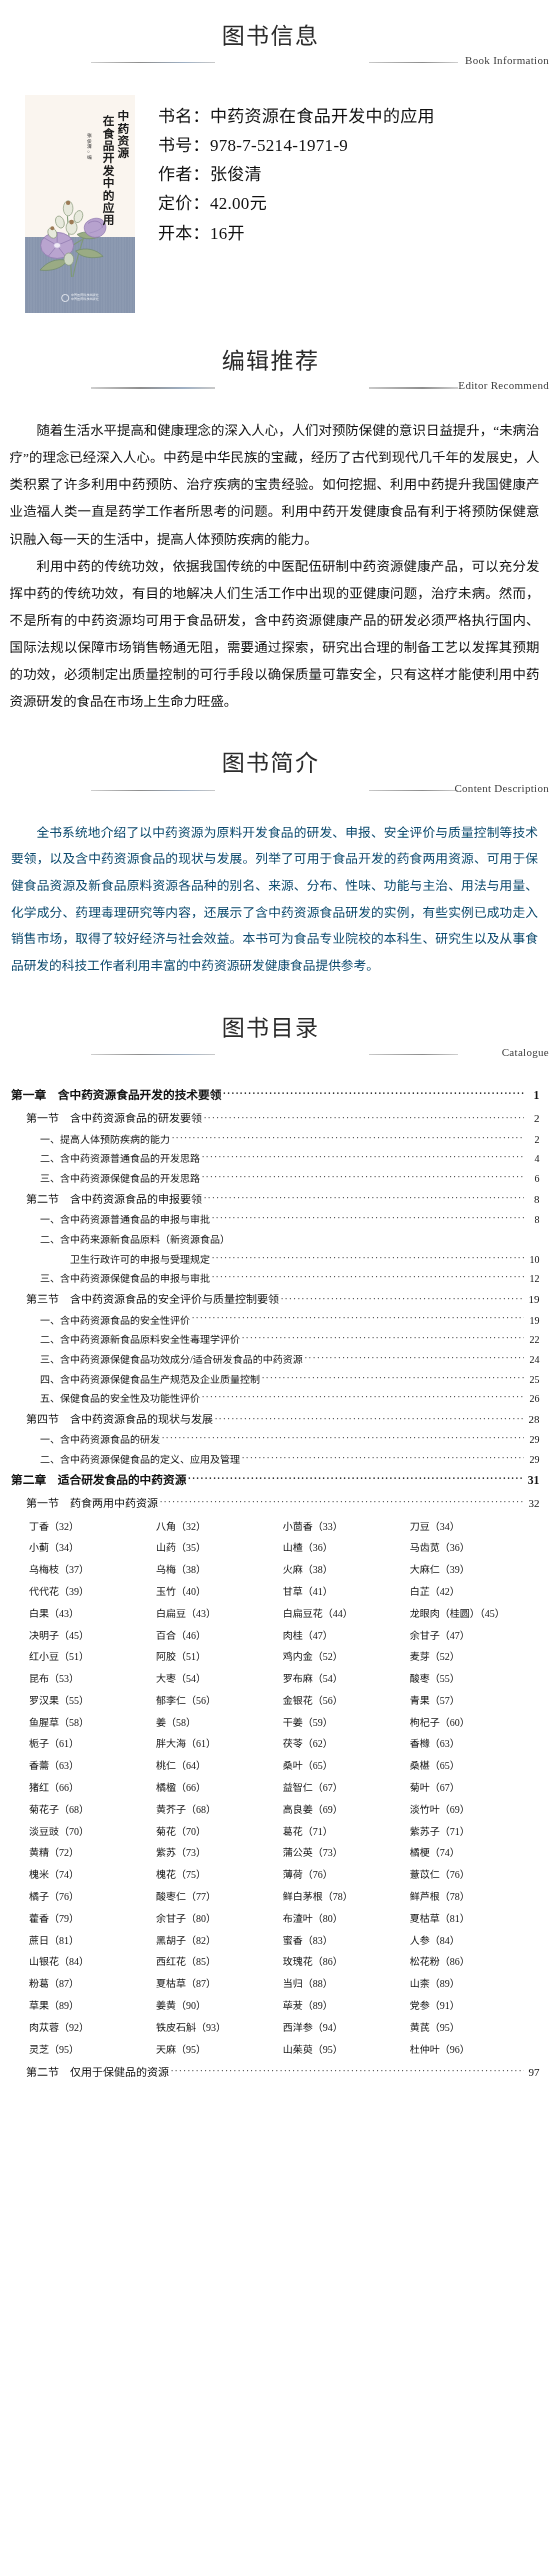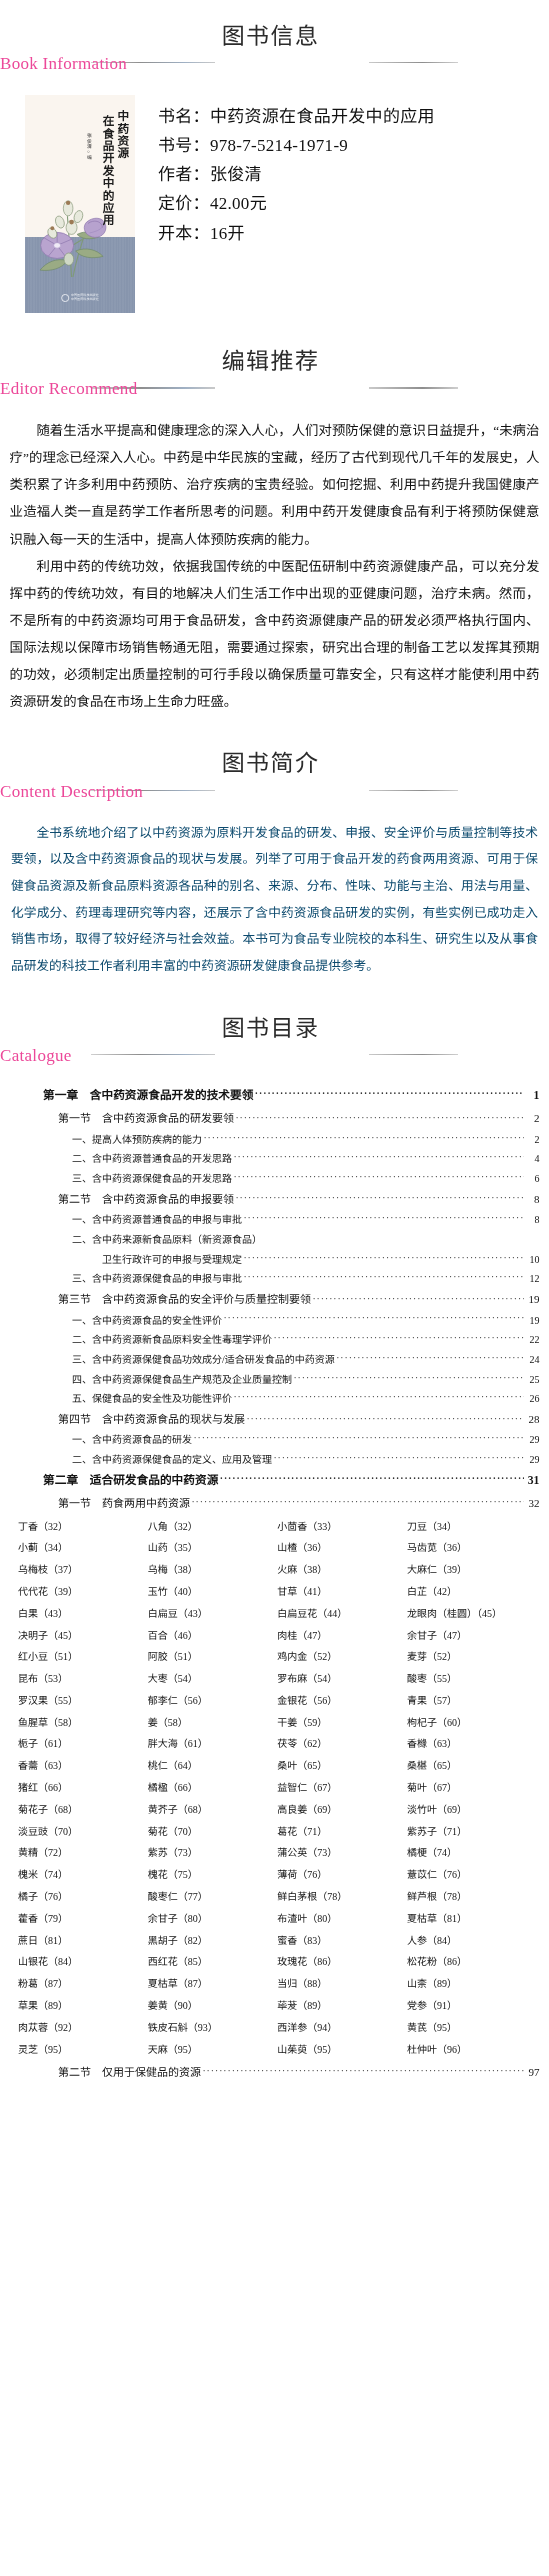--- a/index.html
+++ b/index.html
@@ -35,23 +35,23 @@
     color: #2b2b2b;
     font-family: "Liberation Sans", "DejaVu Sans", sans-serif;
     font-weight: 400;
     line-height: 1;
     z-index: 3;
   }
   .sec-head .en {
     position: absolute;
     left: 0; right: 0;
     top: 40px;
-    text-align: left;
-    font-size: 17px;
-    color: #ec4899;
+    text-align: right;
+    font-size: 11px;
+    color: #404040;
     font-family: "Liberation Serif", "DejaVu Serif", serif;
     letter-spacing: 0.3px;
     line-height: 1;
     z-index: 3;
   }
   .sec-head .rule {
     position: absolute;
     top: 47px;
     height: 1.4px;
     z-index: 1;
@@ -181,21 +181,21 @@
   .intro-text p { margin: 0; text-indent: 2em; }
 
   
   .toc { padding: 1.4px 9.6px 0 11px; font-size: 10.6px; color: #141414; }
   .toc .row {
     display: flex;
     align-items: baseline;
     line-height: 1.95;
     white-space: nowrap;
   }
-  .toc .row .label { flex: 0 0 auto; margin-left: 32px; }
+  .toc .row .label { flex: 0 0 auto; }
   .toc .row .dots {
     flex: 1 1 auto;
     overflow: hidden;
     margin: 0 1.4px 0 1.4px;
     position: relative;
     top: -2.1px;
     color: #2b2b2b;
     letter-spacing: 1px;
     font-size: 9.6px;
     white-space: nowrap;
@@ -207,21 +207,21 @@
   .toc .lvl-4 { padding-left: 59px; font-size: 10px; }
   .toc .nodots .dots { visibility: hidden; }
 
   
   .herbs {
     padding: 1.4px 12.4px 0 18px;
     font-size: 10px;
     color: #141414;
     line-height: 2.18;
   }
-  .herbs .grow { display: flex; }
+  .herbs .grow { display: flex; margin-left: 11px; }
   .herbs .grow .cell { flex: 1 1 0; white-space: nowrap; }
   .spacer-md { height: 15px; }
   .spacer-lg { height: 27.5px; }
 </style>
 </head>
 <body>
 
 <div class="page">
 
   <div class="spacer-md"></div>

